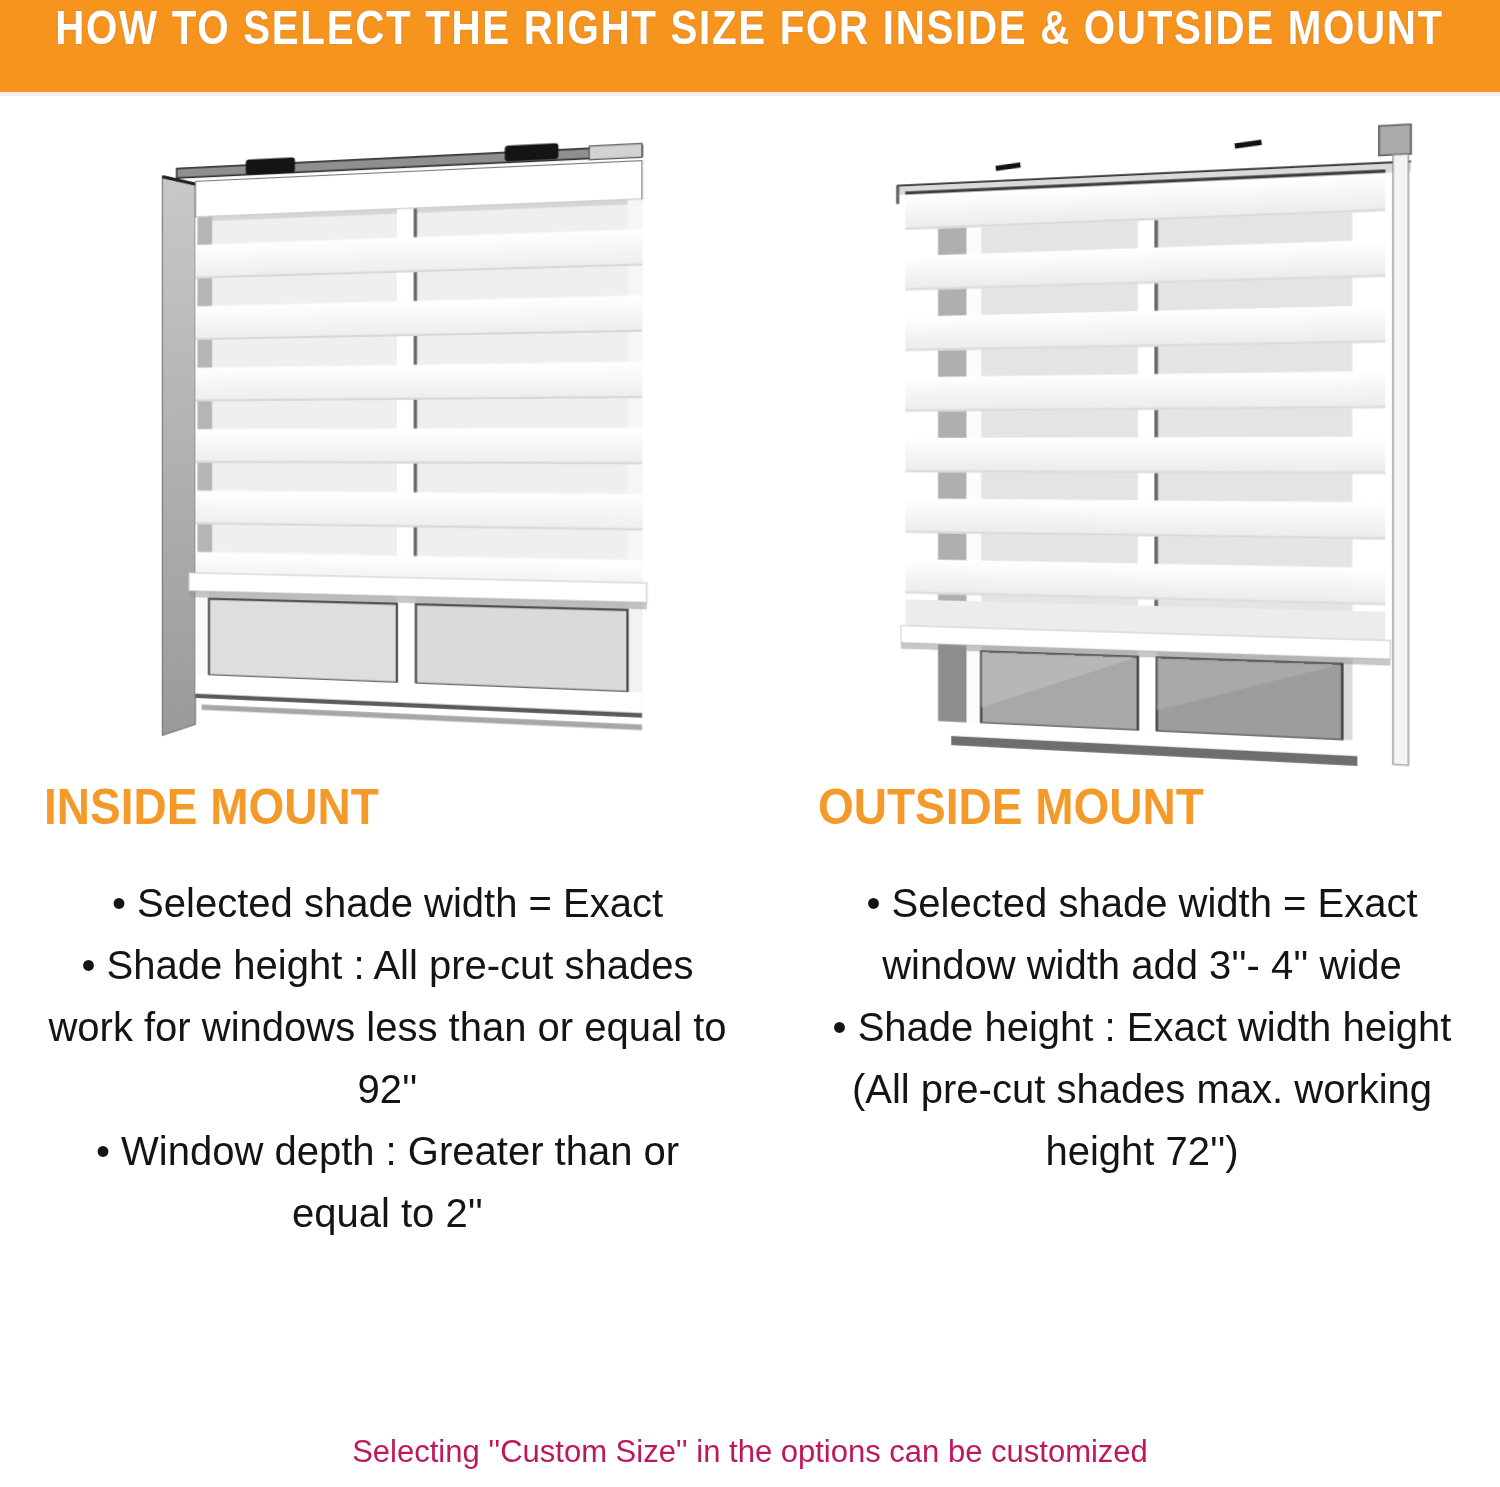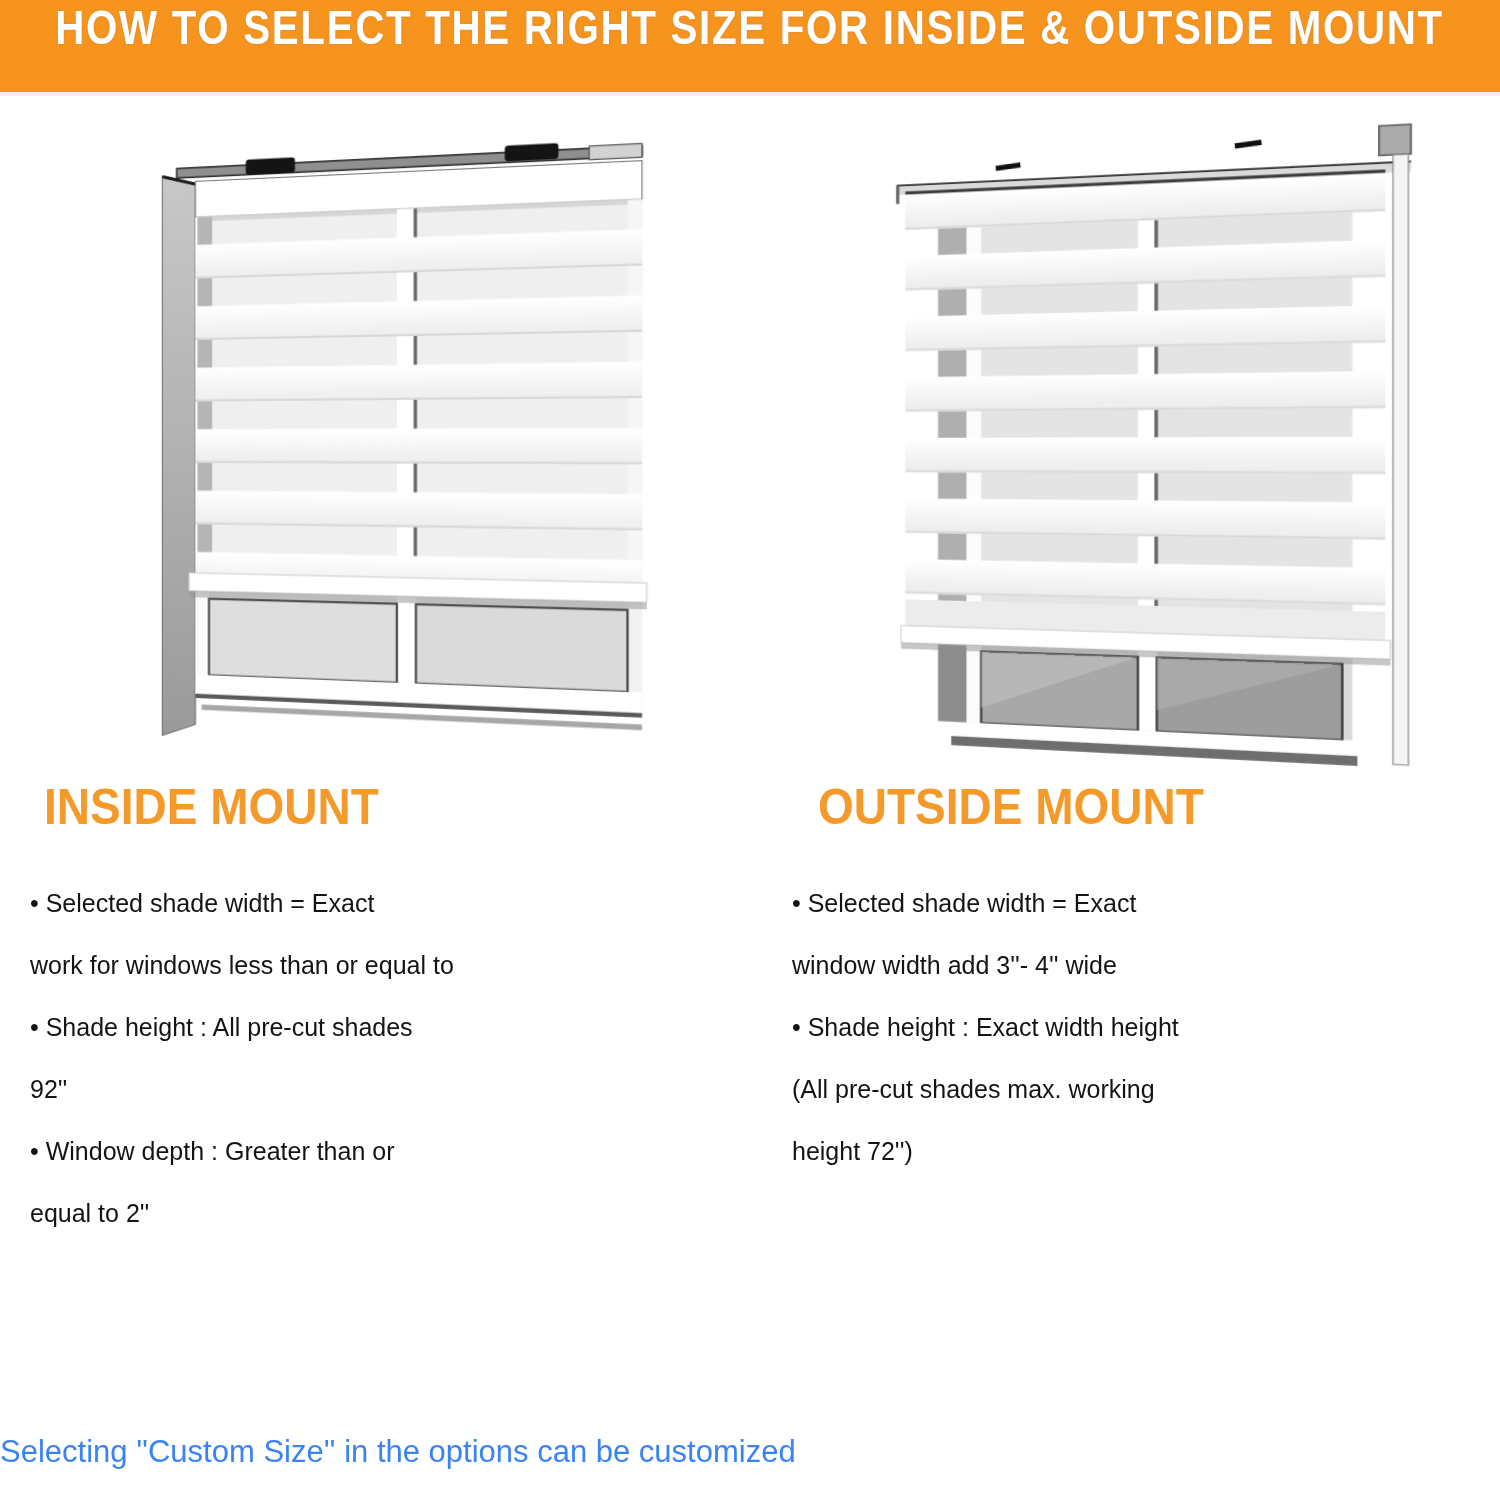--- a/index.html
+++ b/index.html
@@ -39,30 +39,30 @@
     font-size:50px; font-weight:bold; letter-spacing:0px; white-space:nowrap;
     transform:scaleX(0.92); transform-origin:left center;
   }
   .heading-inside { left:44px; }
   .heading-outside { left:818px; }
 
   
   .body-col {
     position:absolute; top:872px;
     color:var(--body-text,#141414);
-    font-size:25px; line-height:62px; white-space:nowrap;
+    font-size:40px; line-height:62px; white-space:nowrap;text-align:center;
   }
   .body-col-inside { left:30px; width:715px; }
   .body-col-outside { left:792px; width:700px; }
   .text-line { height:62px; }
 
   
   .footer-note {
     position:absolute; left:0; top:1434px; width:1500px;
-    text-align:left; color:#3b82f6; font-size:31px;
+    text-align:center; color:#be185d; font-size:31px;
   }
 </style>
 </head>
 <body>
 
 <div class="canvas">
 
   <div class="banner">
     <div class="banner-title">HOW TO SELECT THE RIGHT SIZE FOR INSIDE &amp; OUTSIDE MOUNT</div>
   </div>
@@ -182,22 +182,22 @@
         <rect x="58" y="589" width="344" height="9" fill="#6e6e6e"></rect>
       </g>
     </svg>
   </div>
 
   <div class="mount-heading heading-inside">INSIDE MOUNT</div>
   <div class="mount-heading heading-outside">OUTSIDE MOUNT</div>
 
   <div class="body-col body-col-inside">
       <div class="text-line">•  Selected shade width = Exact</div>
+      <div class="text-line">•  Shade height : All pre-cut shades</div>
       <div class="text-line">work for windows less than or equal to</div>
-      <div class="text-line">•  Shade height : All pre-cut shades</div>
       <div class="text-line">92''</div>
       <div class="text-line">•  Window depth : Greater than or</div>
       <div class="text-line">equal to 2''</div>
     </div>
   <div class="body-col body-col-outside">
       <div class="text-line">•  Selected shade width = Exact</div>
       <div class="text-line">window width add 3''- 4'' wide</div>
       <div class="text-line">•  Shade height : Exact width height</div>
       <div class="text-line">(All pre-cut shades max. working</div>
       <div class="text-line">height 72'')</div>

